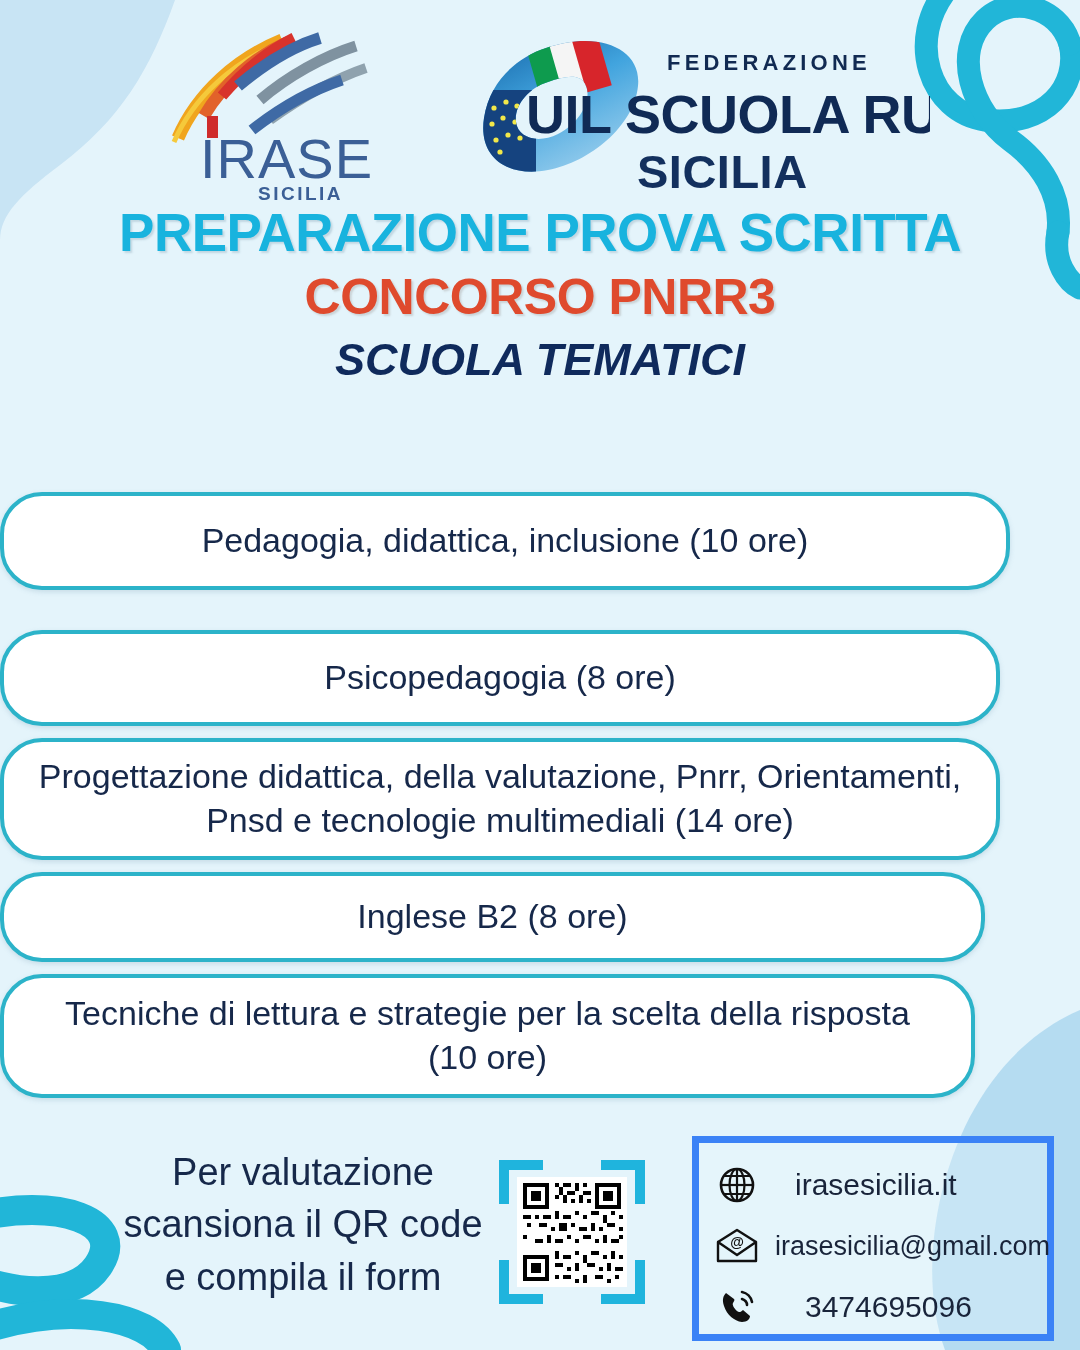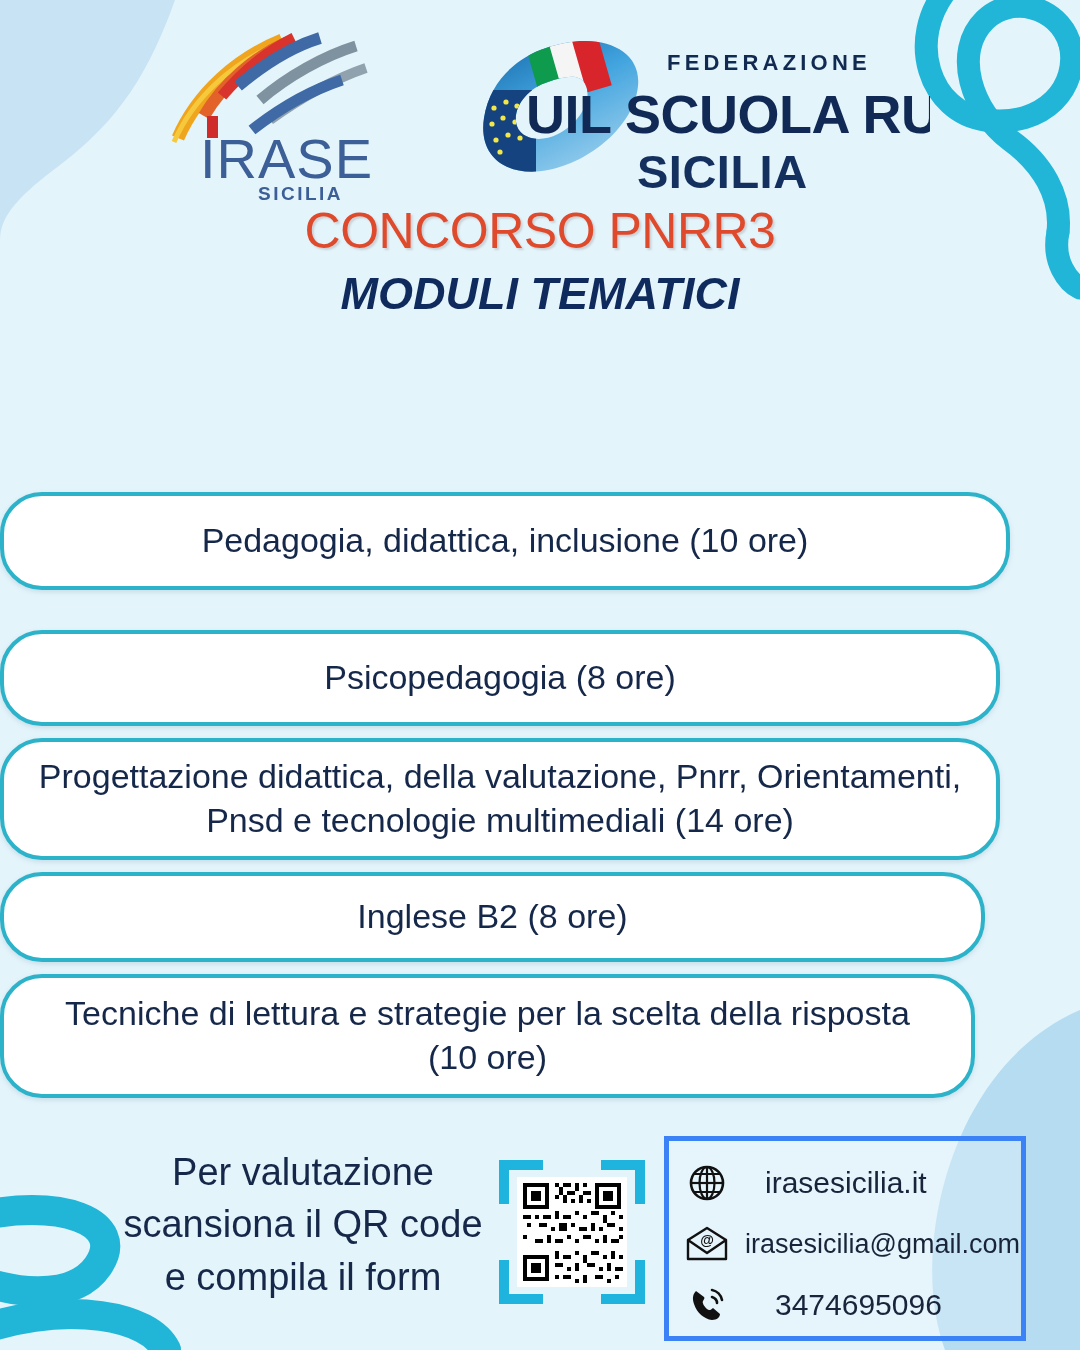--- a/index.html
+++ b/index.html
@@ -25,21 +25,22 @@
   .uil-logo svg{width:460px;height:180px;display:block;}
 
   
   .titles{position:absolute;top:205px;left:0;width:1080px;z-index:3;text-align:center;}
   .t-main{
     font-size:53px;font-weight:bold;color:#18b3de;letter-spacing:-0.5px;
     line-height:1.06;font-family:"Liberation Sans", sans-serif;
     text-shadow:2px 2px 2px rgba(150,180,195,.45);
   }
   .t-sub{
-    font-size:50px;font-weight:normal;color:#df4a2d;letter-spacing:-0.5px;
+    margin-top:10px;
+    font-size:50px;font-weight:bold;color:#df4a2d;letter-spacing:-0.5px;
     line-height:1.06;text-shadow:2px 2px 2px rgba(170,170,170,.45);
   }
   .t-mod{
     margin-top:12px;
     font-size:45px;font-weight:bold;font-style:italic;color:#0f2a5c;
     letter-spacing:0px;line-height:1.06;
   }
   .t-hours{
     margin-top:10px;
     font-size:34px;font-weight:bold;font-style:italic;color:#0f2a5c;
@@ -73,22 +74,22 @@
   .footer{position:absolute;top:1128px;left:0;width:1080px;height:222px;z-index:3;}
 
   .qr-text{
     position:absolute;left:108px;top:18px;width:390px;
     text-align:center;color:#16284a;font-size:38px;line-height:1.38;
   }
   .qr-wrap{position:absolute;left:497px;top:30px;width:150px;height:148px;}
   .qr-wrap svg{display:block;width:150px;height:148px;}
 
   .contact-box{
-    position:absolute;left:664px;top:8px;width:362px;height:205px;
-    border:5px solid #3b82f6;
+    position:absolute;left:692px;top:8px;width:362px;height:205px;
+    border:7px solid #3b82f6;
     box-sizing:border-box;
     background:rgba(233,247,252,.35);
   }
   .contact-row{
     position:absolute;left:0;width:100%;height:56px;
     display:flex;align-items:center;
   }
   .contact-row.r1{top:14px;}
   .contact-row.r2{top:75px;}
   .contact-row.r3{top:136px;}
@@ -189,22 +190,23 @@
         </g>
 
         <text x="197" y="40" font-family="Liberation Sans, sans-serif" font-size="22" font-weight="bold" fill="#112a52" letter-spacing="4.2">FEDERAZIONE</text>
         <text x="56" y="103" font-family="Liberation Sans, sans-serif" font-size="54" font-weight="bold" fill="#102A55" letter-spacing="-0.5">UIL SCUOLA RUA</text>
         <text x="167" y="158" font-family="Liberation Sans, sans-serif" font-size="47" font-weight="bold" fill="#13305e" letter-spacing="0.5">SICILIA</text>
       </svg>
     </div>
   </div>
 
   <div class="titles">
+    <div class="t-main">PREPARAZIONE PROVA SCRITTA</div>
     <div class="t-sub">CONCORSO PNRR3</div>
-    <div class="t-mod">MODULI TEMATICI</div>
+    <div class="t-mod">SCUOLA TEMATICI</div>
   </div>
 
   <div class="modules">
     <div class="card c1">Pedagogia, didattica, inclusione (10 ore)</div>
     <div class="card c2">Psicopedagogia (8 ore)</div>
     <div class="card c3">Progettazione didattica, della valutazione, Pnrr, Orientamenti, Pnsd e tecnologie multimediali (14 ore)</div>
     <div class="card c4">Inglese B2 (8 ore)</div>
     <div class="card c5">Tecniche di lettura e strategie per la scelta della risposta (10 ore)</div>
   </div>
 

